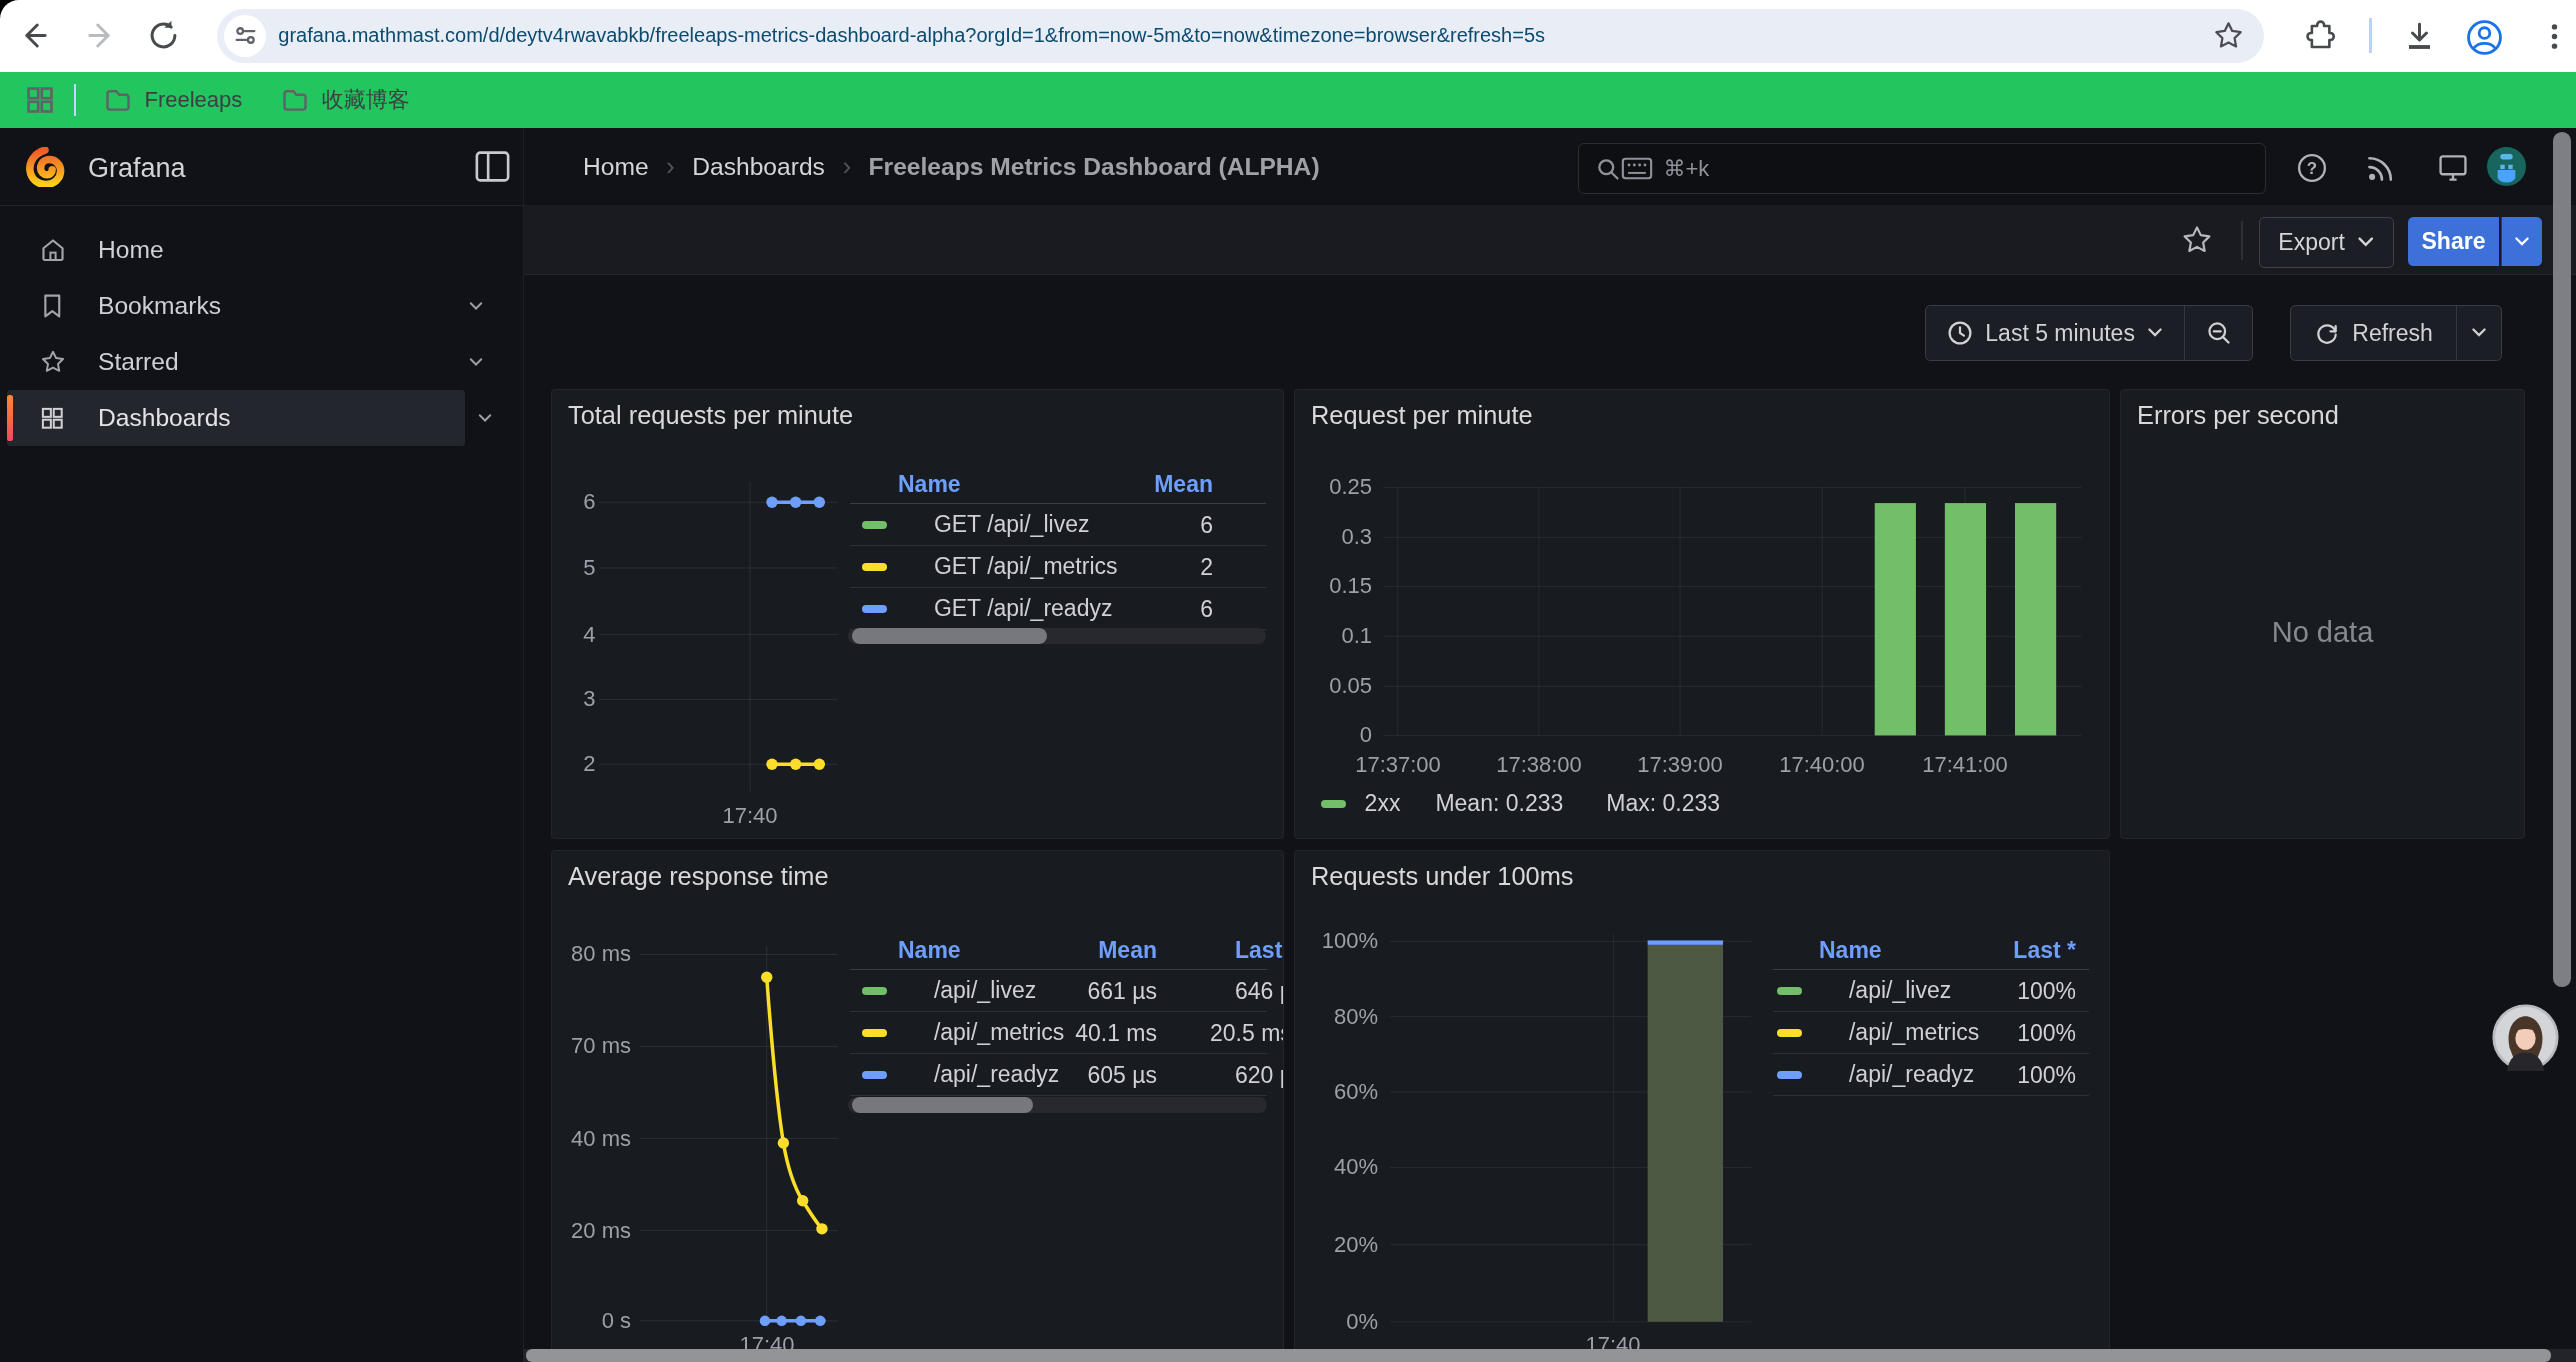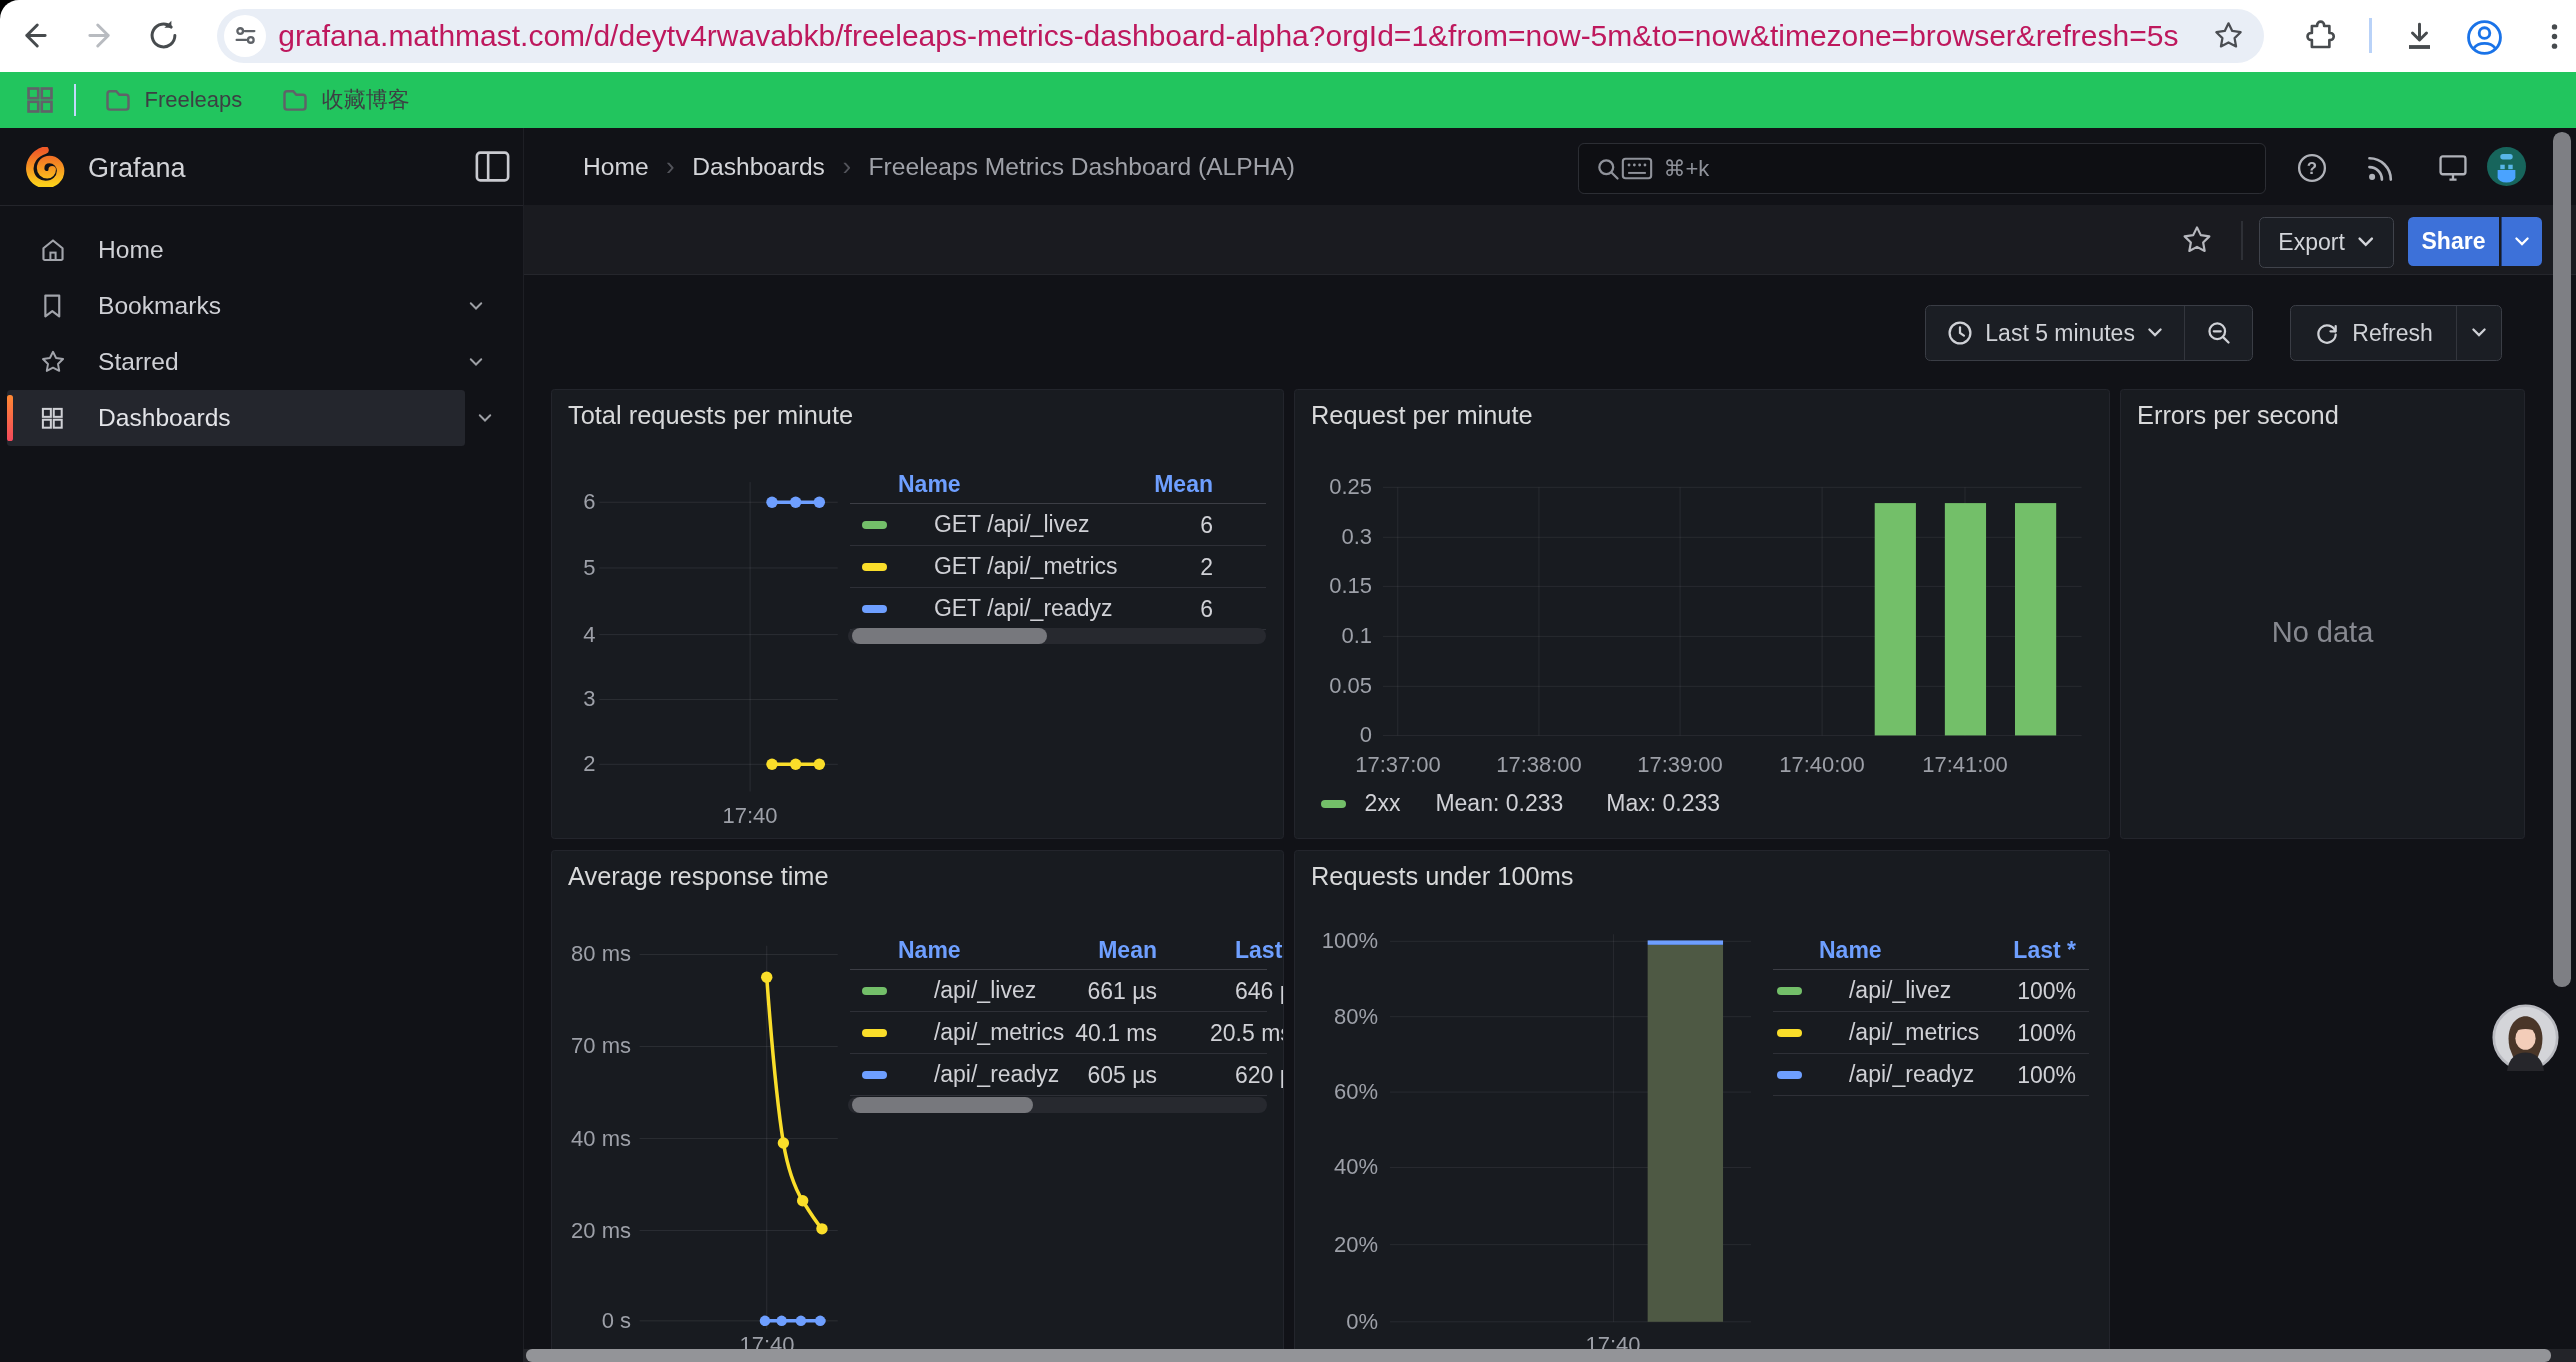--- a/index.html
+++ b/index.html
@@ -9,33 +9,33 @@
   svg{display:block;}
 
   
   .chrome-top{left:0;top:0;width:2576px;height:72px;background:#ffffff;}
   .nav-ic{top:18.4px;width:35px;height:35px;color:#474b4e;}
   .nav-ic.dis{color:#b8bbc0;}
   .omnibox{left:217px;top:8.8px;width:2047px;height:54px;border-radius:27px;background:#e9eef6;
            display:flex;align-items:center;}
   .site-chip{margin-left:7px;width:42px;height:42px;border-radius:50%;background:#fff;
              display:flex;align-items:center;justify-content:center;color:#5f6368;}
-  .url-text{margin-left:12.3px;font-size:30px;color:#be185d;white-space:nowrap;overflow:hidden;flex:1;}
+  .url-text{margin-left:12.3px;font-size:20px;color:#0c4a6e;white-space:nowrap;overflow:hidden;flex:1;}
   .omni-star{margin-right:19px;color:#4a4d52;}
   .bookmarks-bar{left:0;top:72px;width:2576px;height:56px;background:#22c55e;border-bottom:1.8px solid #dadce0;
                  display:flex;align-items:center;color:#454749;}
   .bm-folder{display:flex;align-items:center;gap:12.3px;font-size:22px;color:#3c4043;}
 
   
   .gf-header{left:0;top:128px;width:2576px;height:77px;border-bottom:0.9px solid #24252b;background:#111217;}
   .gf-subheader{left:523px;top:205px;width:2053px;height:69px;background:#1a1b20;border-bottom:0.9px solid #25262c;}
   .sidebar-divider{left:523px;top:128px;width:0.9px;height:1235px;background:#1e1f25;}
   .brand-text{font-size:27px;color:#d2d3d7;}
   .crumbs{left:583px;top:128px;height:77px;display:flex;align-items:center;gap:17.5px;font-size:24.6px;}
-  .crumb{color:#d4d5d9;} .crumb.dim{color:#9fa1a8;} .crumb-sep{color:#53545b;font-size:26px;}
+  .crumb{color:#d4d5d9;} .crumb.dim{color:#9fa1a8;font-weight:bold;} .crumb-sep{color:#53545b;font-size:26px;}
   .searchbox{left:1578px;top:143px;width:686px;height:49px;border-radius:6.1px;background:#0e0f13;
              border:0.9px solid #2c2e34;display:flex;align-items:center;color:#8f929a;}
   .searchbox input{flex:1;background:transparent;border:none;outline:none;color:#c7c9cf;
                    font-size:24px;font-family:"Liberation Sans",sans-serif;}
   .searchbox input::placeholder{color:#8f929a;}
   .hdr-ic{color:#b0b2b9;}
 
   .btn{display:flex;align-items:center;justify-content:center;gap:12.3px;border-radius:5.3px;
        background:#1b1e24;border:0.9px solid #40434b;color:#d3d5da;font-size:23px;}
   .btn-blue{background:#3d71d9;border:none;color:#ffffff;font-weight:bold;}

